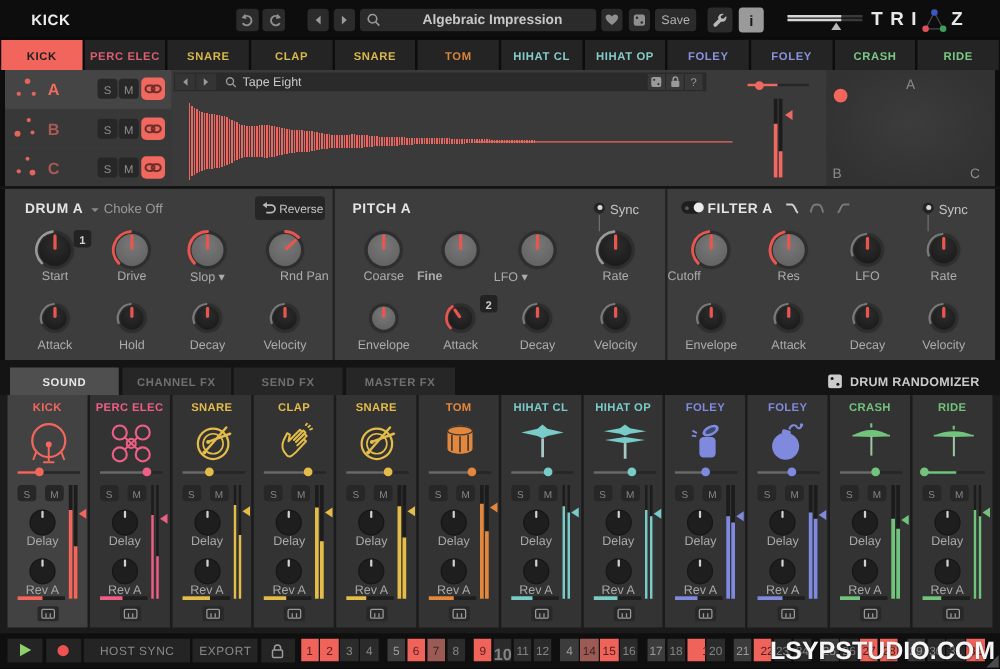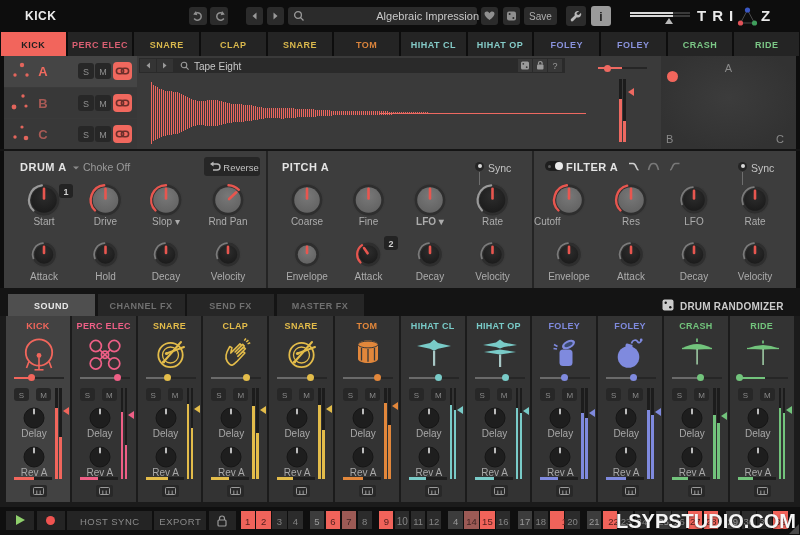--- a/index.html
+++ b/index.html
@@ -20,21 +20,21 @@
     </svg>
     <div class="abs" style="left:267px;top:7px;width:17px;height:18px;background:#2b2b2b;border-radius:3px"></div>
     <svg class="abs" style="left:267px;top:7px" width="17" height="18" viewBox="0 0 17 18">
       <path d="M6.5 5.5 L10.5 9 L6.5 12.5 Z" fill="#9a9a9a"></path>
     </svg>
     <div class="abs" style="left:288px;top:7px;width:189px;height:18px;background:#2b2b2b;border-radius:3px"></div>
     <svg class="abs" style="left:293px;top:10px" width="12" height="12" viewBox="0 0 12 12">
       <circle cx="5" cy="5" r="3.4" stroke="#9a9a9a" stroke-width="1.3" fill="none"></circle>
       <line x1="7.6" y1="7.6" x2="10.5" y2="10.5" stroke="#9a9a9a" stroke-width="1.3"></line>
     </svg>
-    <div style="position:absolute;left:309px;top:10px;width:170px;text-align:right;font-size:11px;color:#c8c8c8;font-weight:400;letter-spacing:0">Algebraic Impression</div>
+    <div style="position:absolute;left:309px;top:10px;width:170px;text-align:center;font-size:11px;color:#c8c8c8;font-weight:700;letter-spacing:0">Algebraic Impression</div>
     <div class="abs" style="left:481px;top:7px;width:17px;height:18px;background:#2b2b2b;border-radius:3px"></div>
     <svg class="abs" style="left:481px;top:7px" width="17" height="18" viewBox="0 0 17 18">
       <path d="M8.5 13 C5 10.5 3.5 8.5 3.5 6.8 C3.5 5.4 4.6 4.5 5.8 4.5 C6.9 4.5 7.9 5.2 8.5 6.2 C9.1 5.2 10.1 4.5 11.2 4.5 C12.4 4.5 13.5 5.4 13.5 6.8 C13.5 8.5 12 10.5 8.5 13 Z" fill="#8f8f8f"></path>
     </svg>
     <div class="abs" style="left:503px;top:7px;width:17px;height:18px;background:#2b2b2b;border-radius:3px"></div>
     <svg class="abs" style="left:503px;top:7px" width="17" height="18" viewBox="0 0 17 18">
       <rect x="4" y="4.5" width="9" height="9" rx="2" fill="#8f8f8f"></rect>
       <circle cx="6.6" cy="7.1" r="1" fill="#2b2b2b"></circle>
       <circle cx="10.4" cy="10.9" r="1" fill="#2b2b2b"></circle>
     </svg>
@@ -340,28 +340,28 @@
     <circle cx="755" cy="103.5" r="9.3" fill="url(#kd)"></circle>
     <line x1="755.0" y1="102.0" x2="755.0" y2="95.7" stroke="#e8564f" stroke-width="2.6" stroke-linecap="round"></line>
   </svg>
 <div class="abs" style="left:59px;top:184px;width:14px;height:14px;background:#232323;border-radius:3px"></div>
 <div style="position:absolute;left:59px;top:187px;width:14px;text-align:center;font-size:9px;color:#d0d0d0;font-weight:700;letter-spacing:0">1</div>
 <div class="abs" style="left:384px;top:236px;width:14px;height:14px;background:#232323;border-radius:3px"></div>
 <div style="position:absolute;left:384px;top:239px;width:14px;text-align:center;font-size:9px;color:#d0d0d0;font-weight:700;letter-spacing:0">2</div>
 <div style="position:absolute;left:9px;top:216px;width:70px;text-align:center;font-size:10px;color:#acacac;font-weight:400;letter-spacing:0">Start</div>
 <div style="position:absolute;left:70.5px;top:216px;width:70px;text-align:center;font-size:10px;color:#acacac;font-weight:400;letter-spacing:0">Drive</div>
 <div style="position:absolute;left:131px;top:216px;width:70px;text-align:center;font-size:10px;color:#acacac;font-weight:400;letter-spacing:0">Slop ▾</div>
-<div style="position:absolute;left:193px;top:216px;width:70px;text-align:center;font-size:10px;color:#acacac;font-weight:400;letter-spacing:0">Rnd Pan</div>
+<div style="position:absolute;left:193px;top:216px;width:70px;text-align:right;font-size:10px;color:#acacac;font-weight:400;letter-spacing:0">Rnd Pan</div>
 <div style="position:absolute;left:9px;top:271px;width:70px;text-align:center;font-size:10px;color:#acacac;font-weight:400;letter-spacing:0">Attack</div>
 <div style="position:absolute;left:70.5px;top:271px;width:70px;text-align:center;font-size:10px;color:#acacac;font-weight:400;letter-spacing:0">Hold</div>
 <div style="position:absolute;left:131px;top:271px;width:70px;text-align:center;font-size:10px;color:#acacac;font-weight:400;letter-spacing:0">Decay</div>
 <div style="position:absolute;left:193px;top:271px;width:70px;text-align:center;font-size:10px;color:#acacac;font-weight:400;letter-spacing:0">Velocity</div>
 <div style="position:absolute;left:272px;top:216px;width:70px;text-align:center;font-size:10px;color:#acacac;font-weight:400;letter-spacing:0">Coarse</div>
-<div style="position:absolute;left:333.5px;top:216px;width:70px;text-align:center;font-size:10px;color:#acacac;font-weight:400;letter-spacing:0">Fine</div>
-<div style="position:absolute;left:395px;top:216px;width:70px;text-align:center;font-size:10px;color:#acacac;font-weight:700;letter-spacing:0">LFO ▾</div>
+<div style="position:absolute;left:333.5px;top:216px;width:70px;text-align:left;font-size:10px;color:#acacac;font-weight:700;letter-spacing:0">Fine</div>
+<div style="position:absolute;left:395px;top:216px;width:70px;font-size:10px;color:#acacac;font-weight:400;letter-spacing:0">LFO ▾</div>
 <div style="position:absolute;left:457.5px;top:216px;width:70px;text-align:center;font-size:10px;color:#acacac;font-weight:400;letter-spacing:0">Rate</div>
 <div style="position:absolute;left:272px;top:271px;width:70px;text-align:center;font-size:10px;color:#acacac;font-weight:400;letter-spacing:0">Envelope</div>
 <div style="position:absolute;left:333.5px;top:271px;width:70px;text-align:center;font-size:10px;color:#acacac;font-weight:400;letter-spacing:0">Attack</div>
 <div style="position:absolute;left:395px;top:271px;width:70px;text-align:center;font-size:10px;color:#acacac;font-weight:400;letter-spacing:0">Decay</div>
 <div style="position:absolute;left:457.5px;top:271px;width:70px;text-align:center;font-size:10px;color:#acacac;font-weight:400;letter-spacing:0">Velocity</div>
 <div style="position:absolute;left:534px;top:216px;width:70px;text-align:left;font-size:10px;color:#acacac;font-weight:400;letter-spacing:0">Cutoff</div>
 <div style="position:absolute;left:596px;top:216px;width:70px;text-align:center;font-size:10px;color:#acacac;font-weight:400;letter-spacing:0">Res</div>
 <div style="position:absolute;left:659px;top:216px;width:70px;text-align:center;font-size:10px;color:#acacac;font-weight:400;letter-spacing:0">LFO</div>
 <div style="position:absolute;left:720px;top:216px;width:70px;text-align:center;font-size:10px;color:#acacac;font-weight:400;letter-spacing:0">Rate</div>
 <div style="position:absolute;left:534px;top:271px;width:70px;text-align:center;font-size:10px;color:#acacac;font-weight:400;letter-spacing:0">Envelope</div>
@@ -901,21 +901,21 @@
 <div style="position:absolute;left:309.8px;top:515.5px;width:14.4px;text-align:center;font-size:9.5px;color:#9a9a9a;font-weight:400;letter-spacing:0">5</div>
 <div class="abs" style="left:325.7px;top:511px;width:14.4px;height:17.5px;background:#f0635a"></div>
 <div style="position:absolute;left:325.7px;top:515.5px;width:14.4px;text-align:center;font-size:9.5px;color:#55211f;font-weight:400;letter-spacing:0">6</div>
 <div class="abs" style="left:341.6px;top:511px;width:14.4px;height:17.5px;background:#9c5a55"></div>
 <div style="position:absolute;left:341.6px;top:515.5px;width:14.4px;text-align:center;font-size:9.5px;color:#402523;font-weight:400;letter-spacing:0">7</div>
 <div class="abs" style="left:357.5px;top:511px;width:14.4px;height:17.5px;background:#2b2b2b"></div>
 <div style="position:absolute;left:357.5px;top:515.5px;width:14.4px;text-align:center;font-size:9.5px;color:#848484;font-weight:400;letter-spacing:0">8</div>
 <div class="abs" style="left:379.1px;top:511px;width:14.4px;height:17.5px;background:#f0635a"></div>
 <div style="position:absolute;left:379.1px;top:515.5px;width:14.4px;text-align:center;font-size:9.5px;color:#55211f;font-weight:400;letter-spacing:0">9</div>
 <div class="abs" style="left:395.0px;top:511px;width:14.4px;height:17.5px;background:#2b2b2b"></div>
-<div style="position:absolute;left:395.0px;top:515.5px;width:14.4px;text-align:center;font-size:10px;color:#848484;font-weight:400;letter-spacing:0">10</div>
+<div style="position:absolute;left:395.0px;top:515.5px;width:14.4px;text-align:center;font-size:13px;color:#848484;font-weight:700;letter-spacing:0">10</div>
 <div class="abs" style="left:410.9px;top:511px;width:14.4px;height:17.5px;background:#2b2b2b"></div>
 <div style="position:absolute;left:410.90000000000003px;top:515.5px;width:14.4px;text-align:center;font-size:9.5px;color:#848484;font-weight:400;letter-spacing:0">11</div>
 <div class="abs" style="left:426.8px;top:511px;width:14.4px;height:17.5px;background:#2b2b2b"></div>
 <div style="position:absolute;left:426.8px;top:515.5px;width:14.4px;text-align:center;font-size:9.5px;color:#848484;font-weight:400;letter-spacing:0">12</div>
 <div class="abs" style="left:448.4px;top:511px;width:14.4px;height:17.5px;background:#3c3c3c"></div>
 <div style="position:absolute;left:448.4px;top:515.5px;width:14.4px;text-align:center;font-size:9.5px;color:#9a9a9a;font-weight:400;letter-spacing:0">4</div>
 <div class="abs" style="left:464.3px;top:511px;width:14.4px;height:17.5px;background:#9c5a55"></div>
 <div style="position:absolute;left:464.29999999999995px;top:515.5px;width:14.4px;text-align:center;font-size:9.5px;color:#402523;font-weight:400;letter-spacing:0">14</div>
 <div class="abs" style="left:480.2px;top:511px;width:14.4px;height:17.5px;background:#f0635a"></div>
 <div style="position:absolute;left:480.2px;top:515.5px;width:14.4px;text-align:center;font-size:9.5px;color:#55211f;font-weight:400;letter-spacing:0">15</div>

